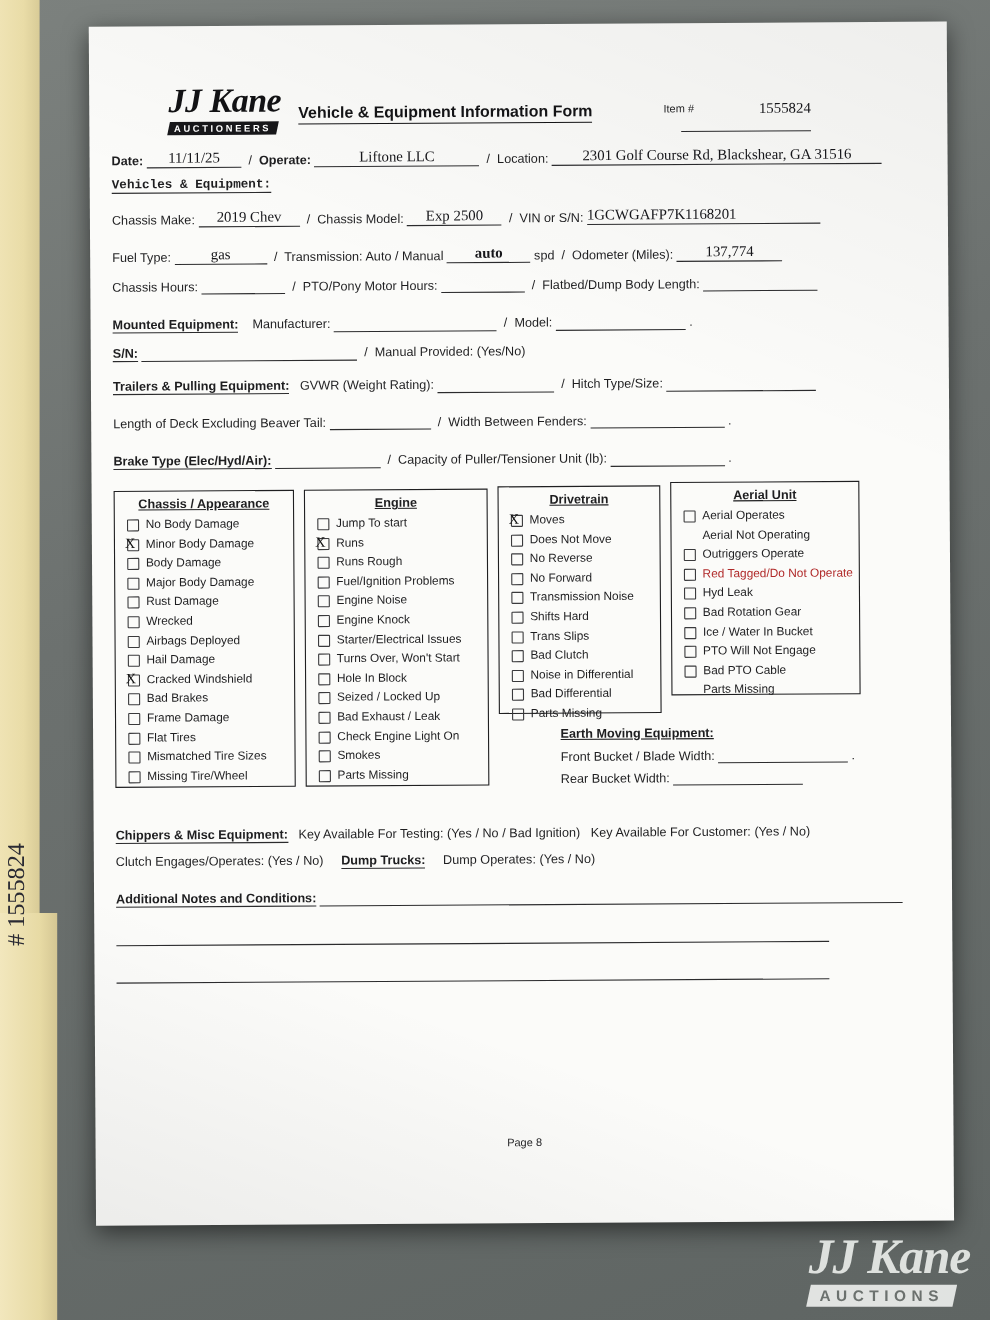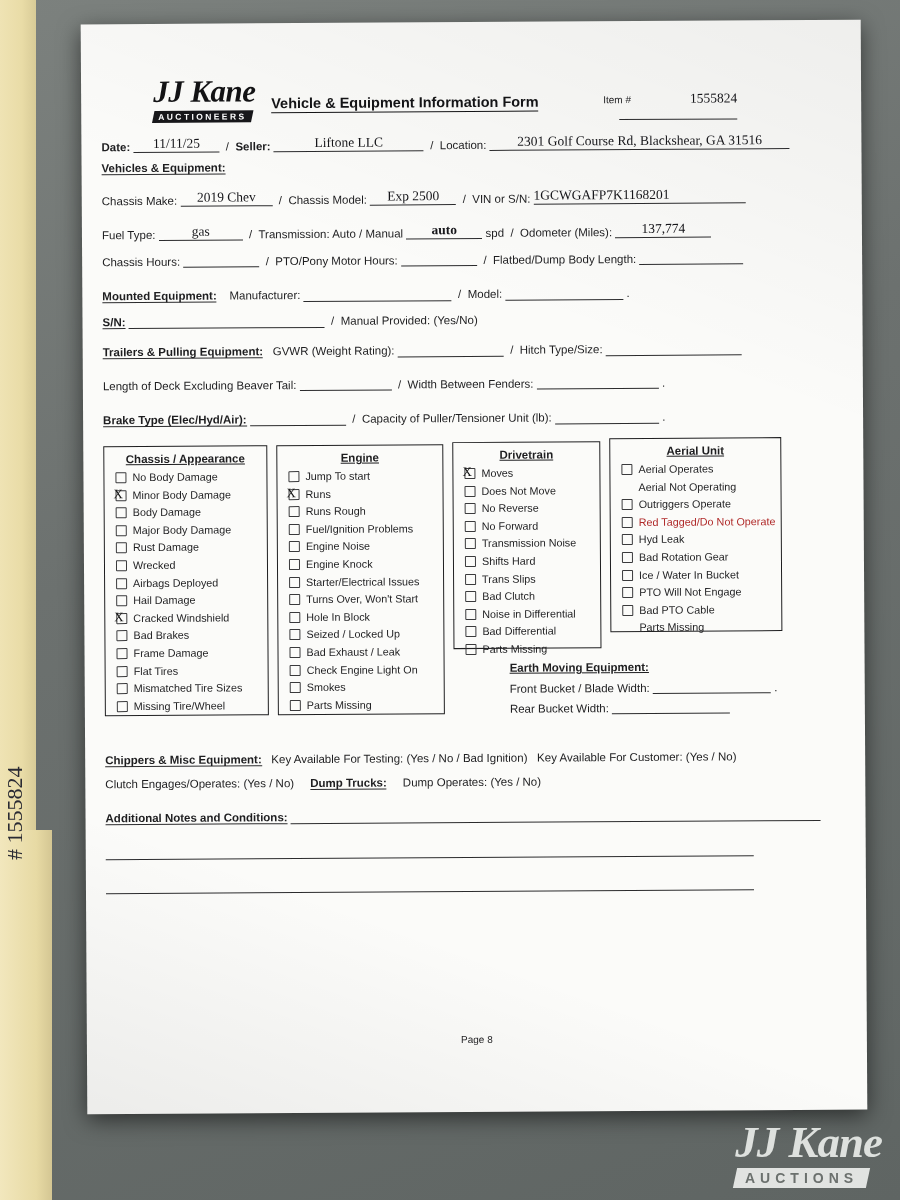--- a/index.html
+++ b/index.html
@@ -155,28 +155,28 @@
       <div class="auc"><span>AUCTIONEERS</span></div>
     </div>
     <div class="title">Vehicle &amp; Equipment Information Form</div>
     <div class="itemlbl">Item #</div>
     <div class="itemval hw">1555824</div>
 
     <div class="row" style="top:112px;">
       <b class="lbl">Date:</b>
       <span class="u hw hwc" style="width:86px;">11/11/25</span>
       <span>&nbsp;/&nbsp;</span>
-      <b class="lbl">Seller:</b>
+      <b class="lbl">Operate:</b>
       <span class="u hw hwc" style="width:150px;">Liftone LLC</span>
       <span>&nbsp;/&nbsp;</span>
       <span>Location:</span>
       <span class="u hw hwc" style="width:300px;">2301 Golf Course Rd, Blackshear, GA 31516</span>
     </div>
 
-    <div class="row" style="top:138px;">
+    <div class="row" style="top:138px;font-family:Liberation Mono, monospace;">
       <span class="ul-lbl">Vehicles &amp; Equipment:</span>
     </div>
 
     <div class="row" style="top:166px;">
       <span>Chassis Make:</span>
       <span class="u hw hwc" style="width:92px;">2019 Chev</span>
       <span>&nbsp;/&nbsp;</span>
       <span>Chassis Model:</span>
       <span class="u hw hwc" style="width:86px;">Exp 2500</span>
       <span>&nbsp;/&nbsp;</span>

